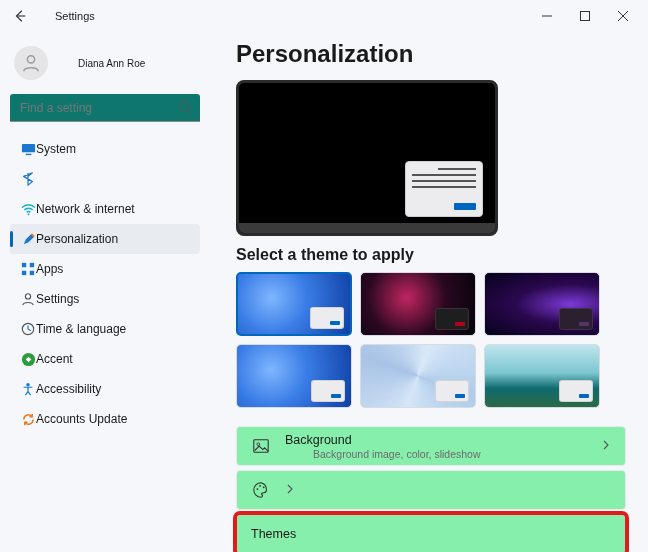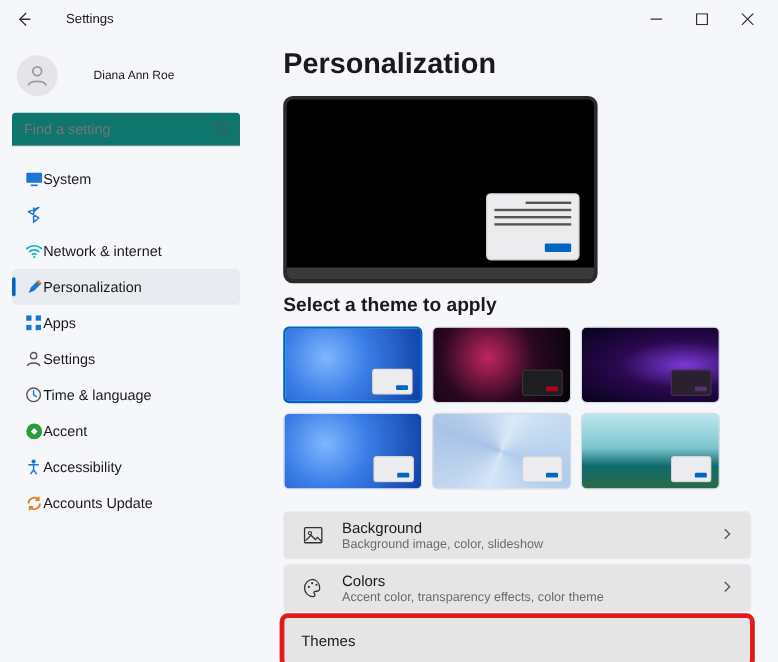--- a/index.html
+++ b/index.html
@@ -161,37 +161,37 @@
   .t3 .mini { background:#2a2030; border-color:#403048; }
   .t3 .mini::after { background:#553366; }
   .t4 { background: radial-gradient(circle at 30% 40%, #7fb6ff 0%, #3a7de6 40%, #0e3fa4 100%); }
   .t4 .mini::after { background:#0067c0; }
   .t5 { background: conic-gradient(from 200deg at 50% 50%, #d5e6f7, #a8c3e6, #d9e9f8, #b0cceb, #d5e6f7); }
   .t5 .mini::after { background:#0067c0; }
   .t6 { background: linear-gradient(180deg,#bfe5ee 0%,#7cc6d0 45%,#0f6b6f 70%,#2a6a45 100%); }
   .t6 .mini::after { background:#0067c0; }
   .setting-row {
     display: flex; align-items: center;
-    background: #e5e5e5;
+    background: #86efac;
     border: 1px solid #e7e9ef;
     border-radius: 4px;
     height: 40px;
     padding: 0 14px;
     margin-bottom: 4px;
     cursor: pointer;
     gap: 14px;
   }
   .setting-row.highlight {
     outline: 4px solid #e11b1b;
     outline-offset: -1px;
   }
   .setting-icon { width: 20px; height: 20px; display:flex; align-items:center; justify-content:center; flex-shrink:0; }
   .setting-text { flex: 1; }
   .setting-title { font-size: 12.5px; }
-  .setting-desc { font-size: 10.5px; color: #6b6b6f; margin-top: 1px; }
+  .setting-desc { font-size: 10.5px; color: #6b6b6f; margin-top: 1px; margin-left: 28px; }
   .chev { color:#5a5a5e; }
 </style>
 </head>
 <body>
 
 <div class="titlebar">
   <div class="back-btn">
     <svg width="14" height="14" viewBox="0 0 16 16">
         <path d="M10 2 4 8l6 6" fill="none" stroke="#333" stroke-width="1.3"></path>
         <path d="M4 8h10" stroke="#333" stroke-width="1.3"></path>
@@ -386,24 +386,20 @@
 
     <div class="setting-row">
       <span class="setting-icon">
         <svg width="18" height="18" viewBox="0 0 20 20">
             <path d="M10 2a8 8 0 1 0 0 16c2 0 2-2 1-3s0-2 2-2 3-1 3-3a8 8 0 0 0-6-8z" fill="none" stroke="#333" stroke-width="1.2"></path>
             <circle cx="6" cy="9" r="1" fill="#333"></circle>
             <circle cx="9" cy="5.5" r="1" fill="#333"></circle>
             <circle cx="13" cy="7" r="1" fill="#333"></circle>
           </svg>
       </span>
-      <div class="setting-text">
-        <div class="setting-title">Colors</div>
-        <div class="setting-desc">Accent color, transparency effects, color theme</div>
-      </div>
       <span class="chev"><svg width="10" height="10" viewBox="0 0 10 10">
             <path d="M3 1l4 4-4 4" fill="none" stroke="currentColor" stroke-width="1.2"></path>
           </svg></span>
     </div>
 
     <div class="setting-row highlight">
 
       <div class="setting-text">
         <div class="setting-title">Themes</div>
 

